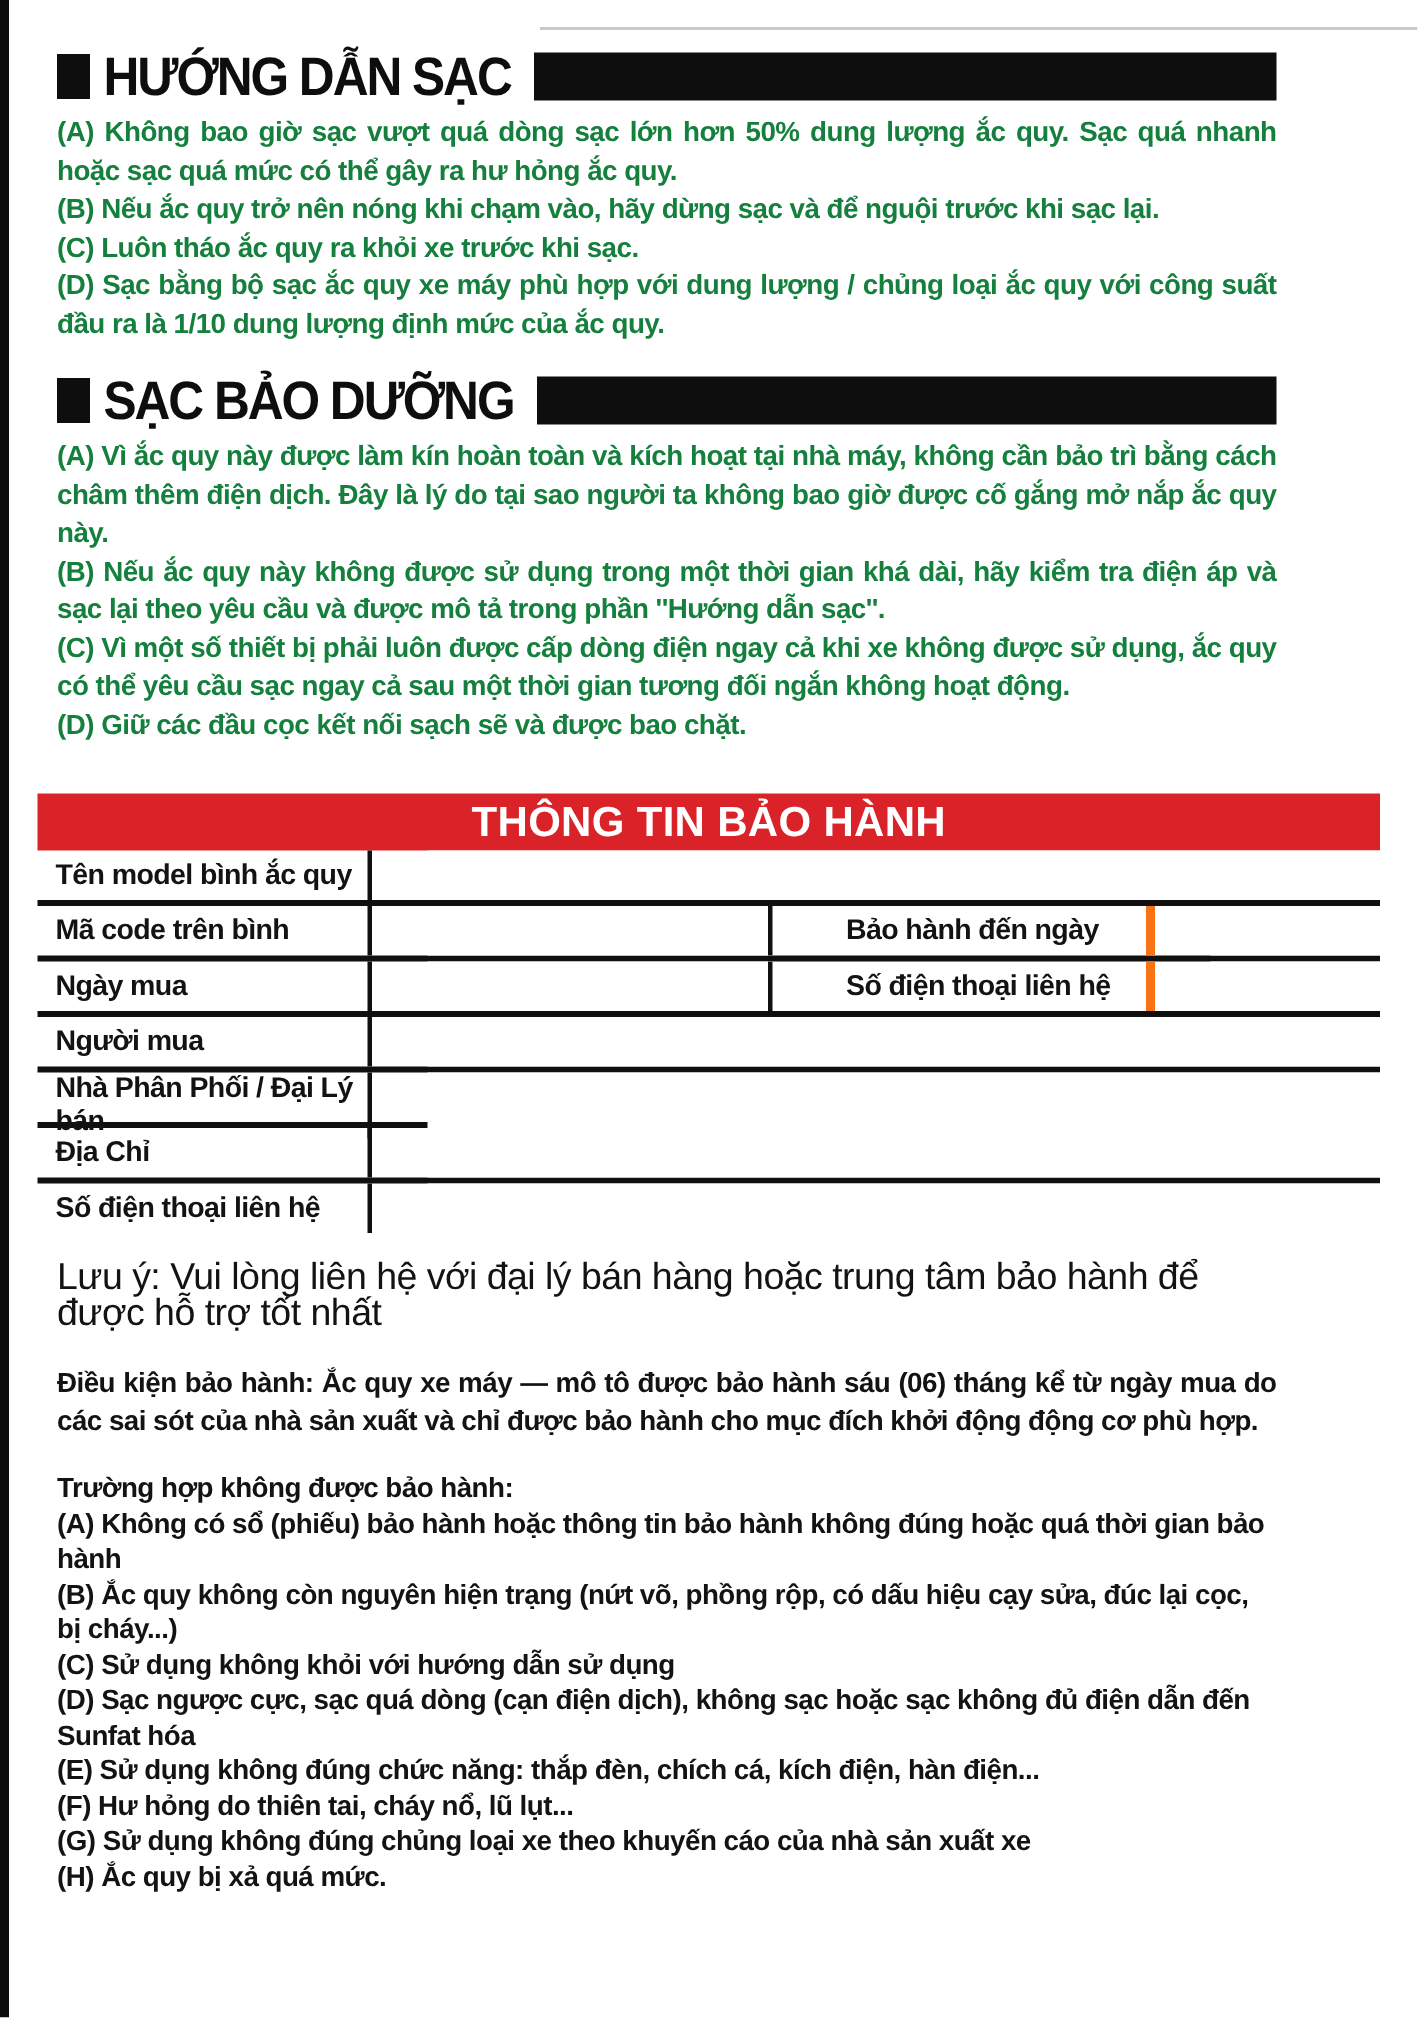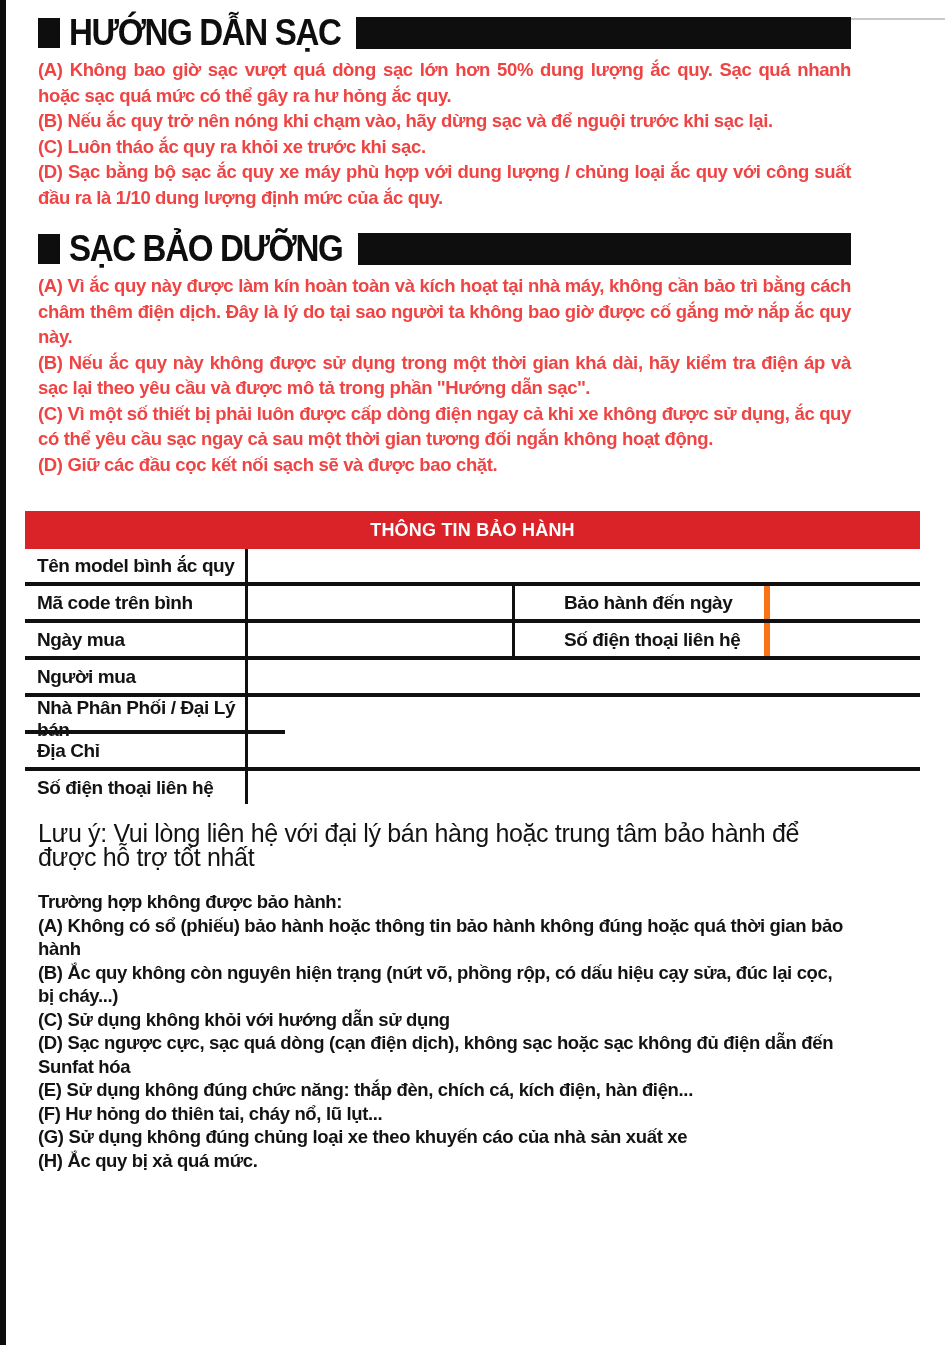--- a/index.html
+++ b/index.html
@@ -5,44 +5,44 @@
   html,body{margin:0;padding:0;}
   body{
     width:945px;height:1345px;background:#ffffff;position:relative;
     font-family:"Liberation Sans","DejaVu Sans",sans-serif;color:#131313;
     overflow:hidden;-webkit-font-smoothing:antialiased;
   }
   
   .left-edge{position:absolute;left:0;top:0;width:6px;height:1345px;background:#0c0c0c;}
   .top-hairline{position:absolute;top:18px;left:360px;right:0;height:2px;background:#c9c9c9;}
 
-  .content{position:absolute;left:0;top:0;width:876px;padding:16px 25px 0 38px;box-sizing:border-box;}
+  .content{position:absolute;left:0;top:0;width:876px;padding:34px 25px 0 38px;box-sizing:border-box;}
 
   
   .sec-title{display:flex;align-items:center;height:34px;margin-bottom:7px;}
   .sec-title .sq{width:22px;height:30px;background:#0e0e0e;margin-right:9px;flex:0 0 auto;}
   .sec-title .txt{
     font-size:36px;font-weight:700;letter-spacing:-1.5px;line-height:1;
     white-space:nowrap;color:#0e0e0e;transform:scaleX(.92);transform-origin:left center;
   }
   .sec-title .bar{flex:1 1 auto;height:32px;background:#0e0e0e;margin-left:-8px;}
   .sec2{margin-top:22px;}
 
   
   .para{
     font-size:18.5px;font-weight:700;letter-spacing:-0.35px;line-height:25.5px;
-    text-align:justify;margin:0;color:#ef4444;
+    text-align:justify;margin:0;color:#15803d;
   }
   .plain-block{margin:0;}
 
   
   .wtable{margin:34px 0 0 -13px;width:895px;border-collapse:collapse;}
   .wt-head{
     height:38px;background:#d92329;color:#ffffff;display:flex;align-items:center;justify-content:center;
-    font-size:18px;font-weight:700;letter-spacing:0.2px;
+    font-size:28px;font-weight:700;letter-spacing:0.2px;
   }
   .wt-row{display:grid;height:33px;border-bottom:4px solid #101010;gap:37px;}
   .wt-row.last{border-bottom:none;}
   .wt-row.full{grid-template-columns:223px 1fr;}
   .wt-row.split{grid-template-columns:223px 230px 218px 1fr;}
   .wt-cell{display:flex;align-items:center;font-size:19px;font-weight:700;letter-spacing:-0.4px;}
   .wt-label{padding-left:12px;border-right:3px solid #101010;}
   .wt-value{background:#ffffff;}
   .wt-row.split .wt-value.mid{border-right:3px solid #101010;}
   .wt-row.split .wt-label.second{border-right:6px solid #f97316;padding-left:12px;}
@@ -123,20 +123,21 @@
     </div>
 
     <div class="wt-row full last">
       <div class="wt-cell wt-label">Số điện thoại liên hệ</div>
       <div class="wt-cell wt-value"></div>
     </div>
   </div>
 
   <div class="note-line">Lưu ý: Vui lòng liên hệ với đại lý bán hàng hoặc trung tâm bảo hành để được hỗ trợ tốt nhất</div>
 
+  <p class="cond-para">Điều kiện bảo hành: Ắc quy xe máy — mô tô được bảo hành sáu (06) tháng kể từ ngày mua do các sai sót của nhà sản xuất và chỉ được bảo hành cho mục đích khởi động động cơ phù hợp.</p>
 
   <div class="excl-block">
     <div class="excl-line">Trường hợp không được bảo hành:</div>
     <div class="excl-line">(A) Không có sổ (phiếu) bảo hành hoặc thông tin bảo hành không đúng hoặc quá thời gian bảo hành</div>
     <div class="excl-line">(B) Ắc quy không còn nguyên hiện trạng (nứt võ, phồng rộp, có dấu hiệu cạy sửa, đúc lại cọc, bị cháy...)</div>
     <div class="excl-line">(C) Sử dụng không khỏi với hướng dẫn sử dụng</div>
     <div class="excl-line">(D) Sạc ngược cực, sạc quá dòng (cạn điện dịch), không sạc hoặc sạc không đủ điện dẫn đến Sunfat hóa</div>
     <div class="excl-line">(E) Sử dụng không đúng chức năng: thắp đèn, chích cá, kích điện, hàn điện...</div>
     <div class="excl-line">(F) Hư hỏng do thiên tai, cháy nổ, lũ lụt...</div>
     <div class="excl-line">(G) Sử dụng không đúng chủng loại xe theo khuyến cáo của nhà sản xuất xe</div>

